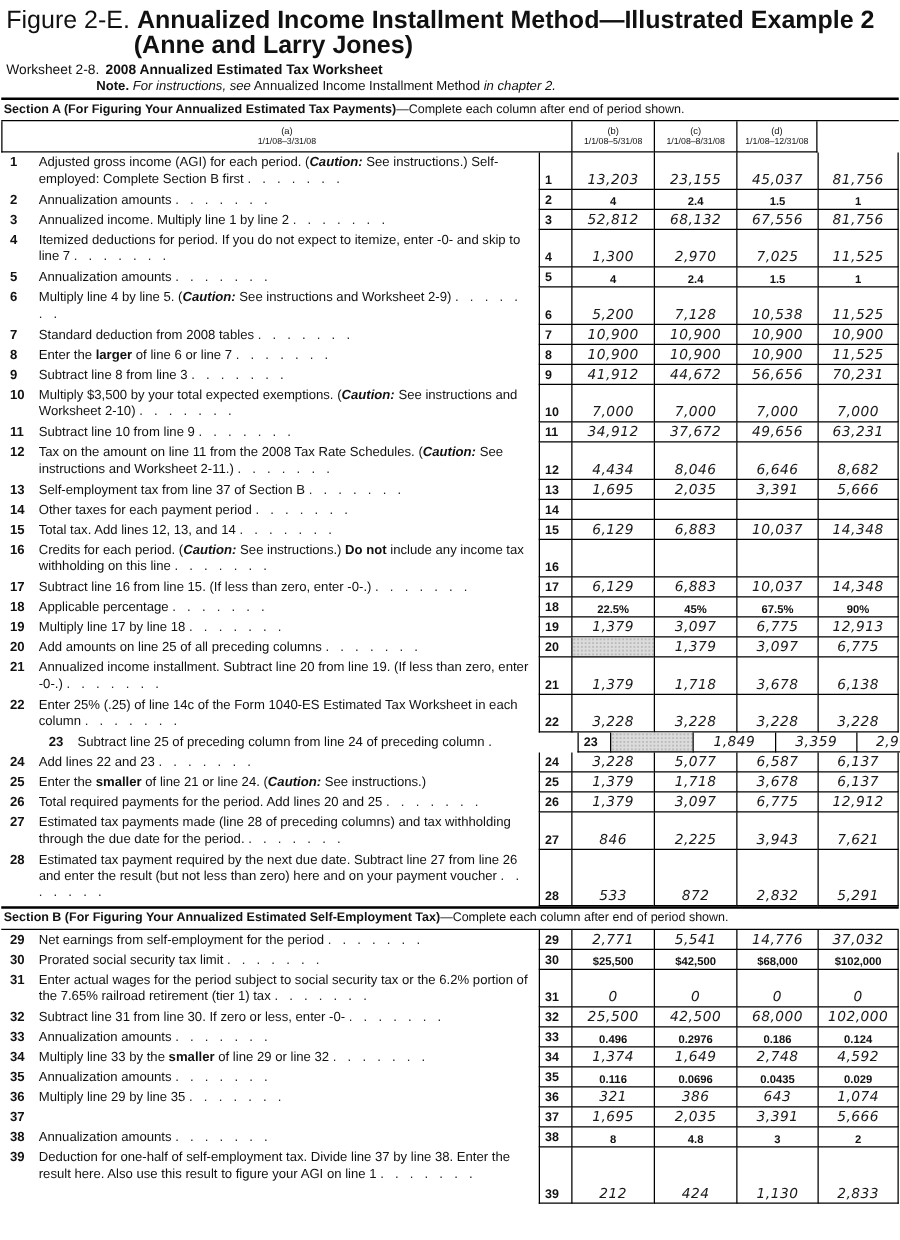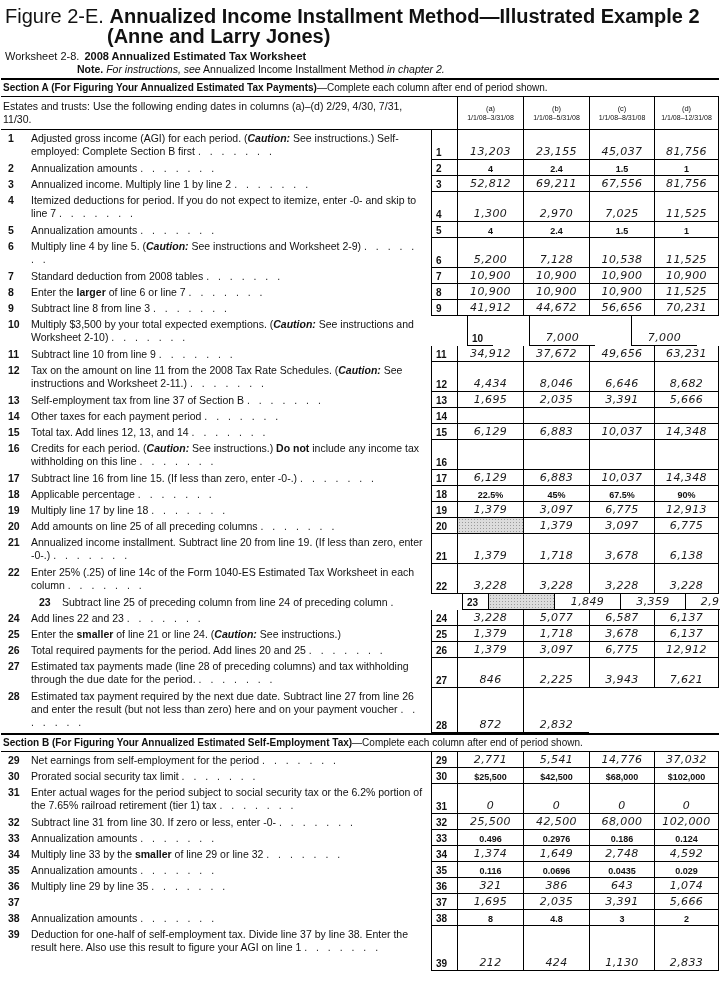--- a/index.html
+++ b/index.html
@@ -89,21 +89,20 @@
     <i>in chapter 2.</i>
   </div>
 
   <div class="tbl">
 
     <div class="secbar">
       <b>Section A (For Figuring Your Annualized Estimated Tax Payments)</b><span>—Complete each column after end of period shown.</span>
     </div>
 
     <div class="est-row">
-      <div class="est-desc">Estates and trusts: Use the following ending dates in columns (a)–(d)  2/29, 4/30, 7/31, 11/30.</div>
       <div class="colhead">
         <div class="cl">(a)</div>
         <div>1/1/08–3/31/08</div>
       </div>
       <div class="colhead">
         <div class="cl">(b)</div>
         <div>1/1/08–5/31/08</div>
       </div>
       <div class="colhead">
         <div class="cl">(c)</div>
@@ -129,21 +128,21 @@
           <div class="cell num">2</div>
           <div class="cell val pre">4</div>
           <div class="cell val pre">2.4</div>
           <div class="cell val pre">1.5</div>
           <div class="cell val pre last">1</div>
         </div>
         <div class="row" style="min-height: 16px;">
           <div class="desc"><span class="lnum">3</span><span class="dtext">Annualized income. Multiply line 1 by line 2</span> <span class="dots">. . . . . . .</span></div>
           <div class="cell num">3</div>
           <div class="cell val hand">52,812</div>
-          <div class="cell val hand">69,211</div>
+          <div class="cell val hand">68,132</div>
           <div class="cell val hand">67,556</div>
           <div class="cell val hand last">81,756</div>
         </div>
         <div class="row" style="min-height: 30px;">
           <div class="desc"><span class="lnum">4</span><span class="dtext">Itemized deductions for period. If you do not expect to itemize, enter -0- and skip to line 7</span> <span class="dots">. . . . . . .</span></div>
           <div class="cell num">4</div>
           <div class="cell val hand">1,300</div>
           <div class="cell val hand">2,970</div>
           <div class="cell val hand">7,025</div>
           <div class="cell val hand last">11,525</div>
@@ -181,21 +180,21 @@
           <div class="cell val hand last">11,525</div>
         </div>
         <div class="row" style="min-height: 16px;">
           <div class="desc"><span class="lnum">9</span><span class="dtext">Subtract line 8 from line 3</span> <span class="dots">. . . . . . .</span></div>
           <div class="cell num">9</div>
           <div class="cell val hand">41,912</div>
           <div class="cell val hand">44,672</div>
           <div class="cell val hand">56,656</div>
           <div class="cell val hand last">70,231</div>
         </div>
-        <div class="row" style="min-height: 30px; gap: 36px;">
+        <div class="row" style="min-height: 30px;">
           <div class="desc"><span class="lnum">10</span><span class="dtext">Multiply $3,500 by your total expected exemptions. (<b><i>Caution:</i></b> See instructions and Worksheet 2-10)</span> <span class="dots">. . . . . . .</span></div>
           <div class="cell num">10</div>
           <div class="cell val hand">7,000</div>
           <div class="cell val hand">7,000</div>
           <div class="cell val hand">7,000</div>
           <div class="cell val hand last">7,000</div>
         </div>
         <div class="row" style="min-height: 16px;">
           <div class="desc"><span class="lnum">11</span><span class="dtext">Subtract line 10 from line 9</span> <span class="dots">. . . . . . .</span></div>
           <div class="cell num">11</div>
@@ -328,22 +327,24 @@
           <div class="desc"><span class="lnum">27</span><span class="dtext">Estimated tax payments made (line 28 of preceding columns) and tax withholding through the due date for the period.</span> <span class="dots">. . . . . . .</span></div>
           <div class="cell num">27</div>
           <div class="cell val hand">846</div>
           <div class="cell val hand">2,225</div>
           <div class="cell val hand">3,943</div>
           <div class="cell val hand last">7,621</div>
         </div>
         <div class="row" style="min-height: 45px;">
           <div class="desc"><span class="lnum">28</span><span class="dtext">Estimated tax payment required by the next due date. Subtract line 27 from line 26 and enter the result (but not less than zero) here and on your payment voucher</span> <span class="dots">. . . . . . .</span></div>
           <div class="cell num">28</div>
+          <div class="cell val hand">533</div>
           <div class="cell val hand">872</div>
           <div class="cell val hand">2,832</div>
+          <div class="cell val hand last">5,291</div>
         </div>
       </div>
 
     <div class="secbar">
       <b>Section B (For Figuring Your Annualized Estimated Self-Employment Tax)</b><span>—Complete each column after end of period shown.</span>
     </div>
 
     <div id="rows-b">
         <div class="row" style="min-height: 16px;">
           <div class="desc"><span class="lnum">29</span><span class="dtext">Net earnings from self-employment for the period</span> <span class="dots">. . . . . . .</span></div>

